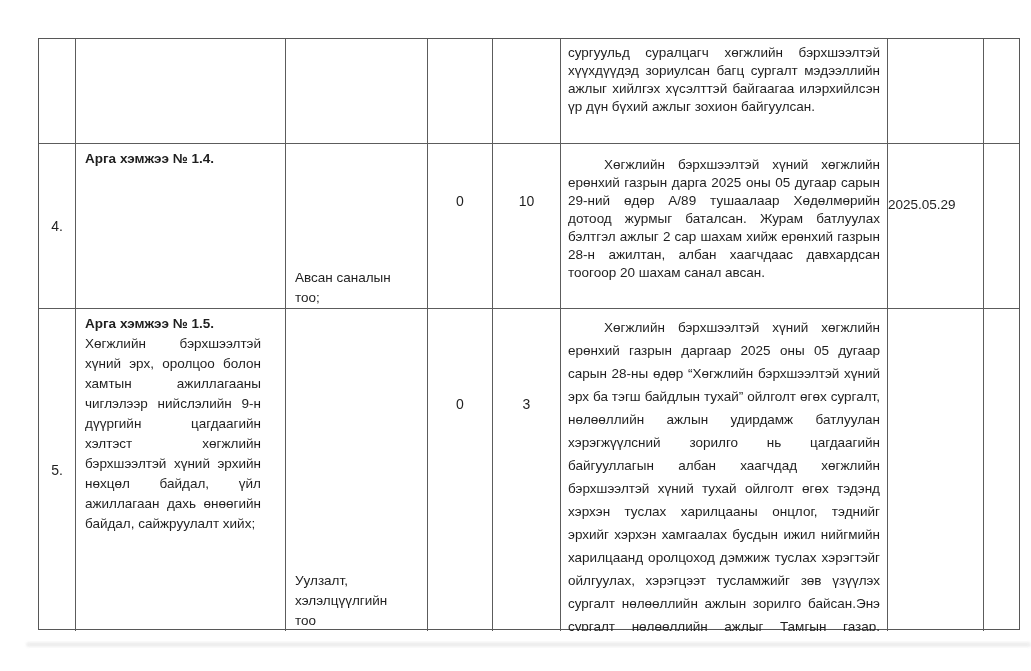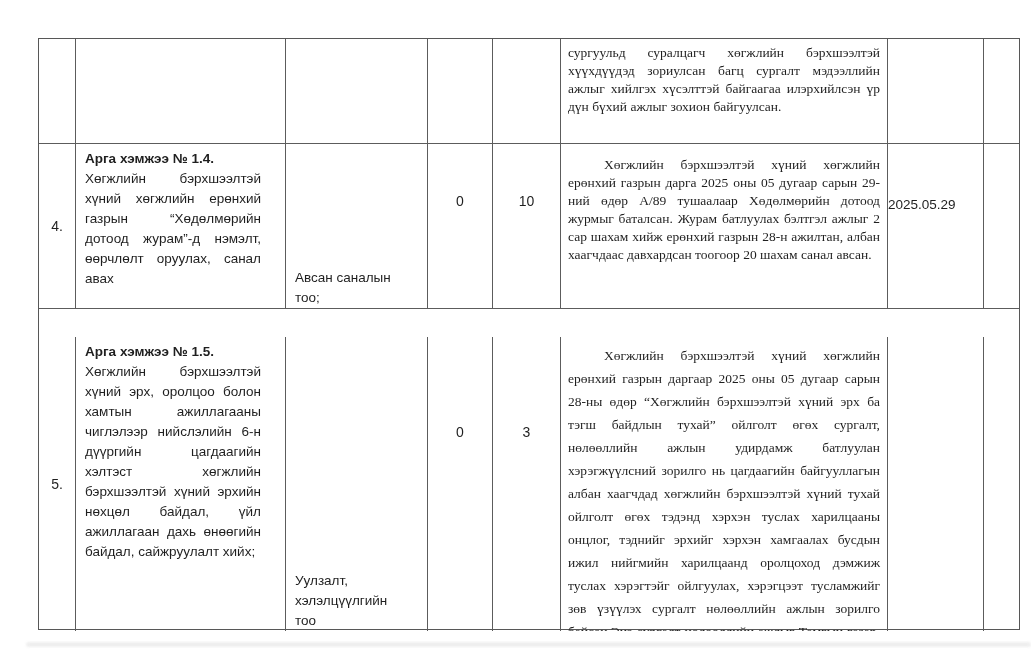--- a/index.html
+++ b/index.html
@@ -14,36 +14,36 @@
     grid-template-rows:105px 165px 322px;
     border:1px solid #575757;
     box-sizing:border-box;
   }
   .cell{
     border-right:1px solid #5c5c5c;border-bottom:1px solid #5c5c5c;
     box-sizing:border-box;overflow:hidden;position:relative;
     font-size:13.5px;line-height:18px;
   }
   .cell.c8{border-right:none;}
-  .cell.r3{border-bottom:none;margin-top:28px;}
+  .cell.r3{border-bottom:none;}
   
   .num-col{display:flex;align-items:center;justify-content:center;font-size:14px;}
   
   .activity-cell{padding:5px 24px 0 9px;}
   .activity-title{font-weight:bold;font-size:13.5px;line-height:20px;}
   .activity-body{text-align:justify;font-size:13.5px;line-height:20px;}
   
   .indicator-cell{display:flex;align-items:flex-end;padding:0 34px 0 9px;}
   .indicator-cell span{font-size:13.5px;line-height:20px;}
   
   .value-cell{text-align:center;font-size:14px;}
   .value-cell.r2{padding-top:48px;}
   .value-cell.r3{padding-top:86px;}
   
-  .result-cell{padding:5px 7px 0 7px;font-family:Liberation Serif, serif;}
+  .result-cell{padding:5px 7px 0 7px;}
   .result-cell.r2{padding-top:12px;}
   .result-cell.r3{padding-top:7px;line-height:23px;}
   .result-cell p{margin:0;text-align:justify;text-indent:36px;}
   .result-cell.no-indent p{text-indent:0;}
   
   .date-cell{font-size:13.5px;}
   .date-cell.r2{padding-top:52px;}
   
   .scan-streak{
     position:absolute;left:26px;top:642px;width:1005px;height:5px;
@@ -66,21 +66,20 @@
       <p>сургуульд суралцагч хөгжлийн бэрхшээлтэй хүүхдүүдэд зориулсан багц сургалт мэдээллийн ажлыг хийлгэх хүсэлттэй байгаагаа илэрхийлсэн үр дүн бүхий ажлыг зохион байгуулсан.</p>
     </div>
     <div class="cell c7 r1 date-cell"></div>
     <div class="cell c8 r1"></div>
 
     <div class="cell c1 r2 num-col">
       <span>4.</span>
     </div>
     <div class="cell c2 r2 activity-cell">
       <div class="activity-title">Арга хэмжээ № 1.4.</div>
-      <div class="activity-body">Хөгжлийн бэрхшээлтэй хүний хөгжлийн ерөнхий газрын “Хөдөлмөрийн дотоод журам”-д нэмэлт, өөрчлөлт оруулах, санал авах</div>
     </div>
     <div class="cell c3 r2 indicator-cell">
       <span>Авсан саналын тоо;</span>
     </div>
     <div class="cell c4 r2 value-cell">
       <span>0</span>
     </div>
     <div class="cell c5 r2 value-cell">
       <span>10</span>
     </div>
@@ -90,21 +89,21 @@
     <div class="cell c7 r2 date-cell">
       <span>2025.05.29</span>
     </div>
     <div class="cell c8 r2"></div>
 
     <div class="cell c1 r3 num-col">
       <span>5.</span>
     </div>
     <div class="cell c2 r3 activity-cell">
       <div class="activity-title">Арга хэмжээ № 1.5.</div>
-      <div class="activity-body">Хөгжлийн бэрхшээлтэй хүний эрх, оролцоо болон хамтын ажиллагааны чиглэлээр нийслэлийн 6-н дүүргийн цагдаагийн хэлтэст хөгжлийн бэрхшээлтэй хүний эрхийн нөхцөл байдал, үйл ажиллагаан дахь өнөөгийн байдал, сайжруулалт хийх;</div>
+      <div class="activity-body">Хөгжлийн бэрхшээлтэй хүний эрх, оролцоо болон хамтын ажиллагааны чиглэлээр нийслэлийн 9-н дүүргийн цагдаагийн хэлтэст хөгжлийн бэрхшээлтэй хүний эрхийн нөхцөл байдал, үйл ажиллагаан дахь өнөөгийн байдал, сайжруулалт хийх;</div>
     </div>
     <div class="cell c3 r3 indicator-cell">
       <span>Уулзалт, хэлэлцүүлгийн тоо</span>
     </div>
     <div class="cell c4 r3 value-cell">
       <span>0</span>
     </div>
     <div class="cell c5 r3 value-cell">
       <span>3</span>
     </div>

